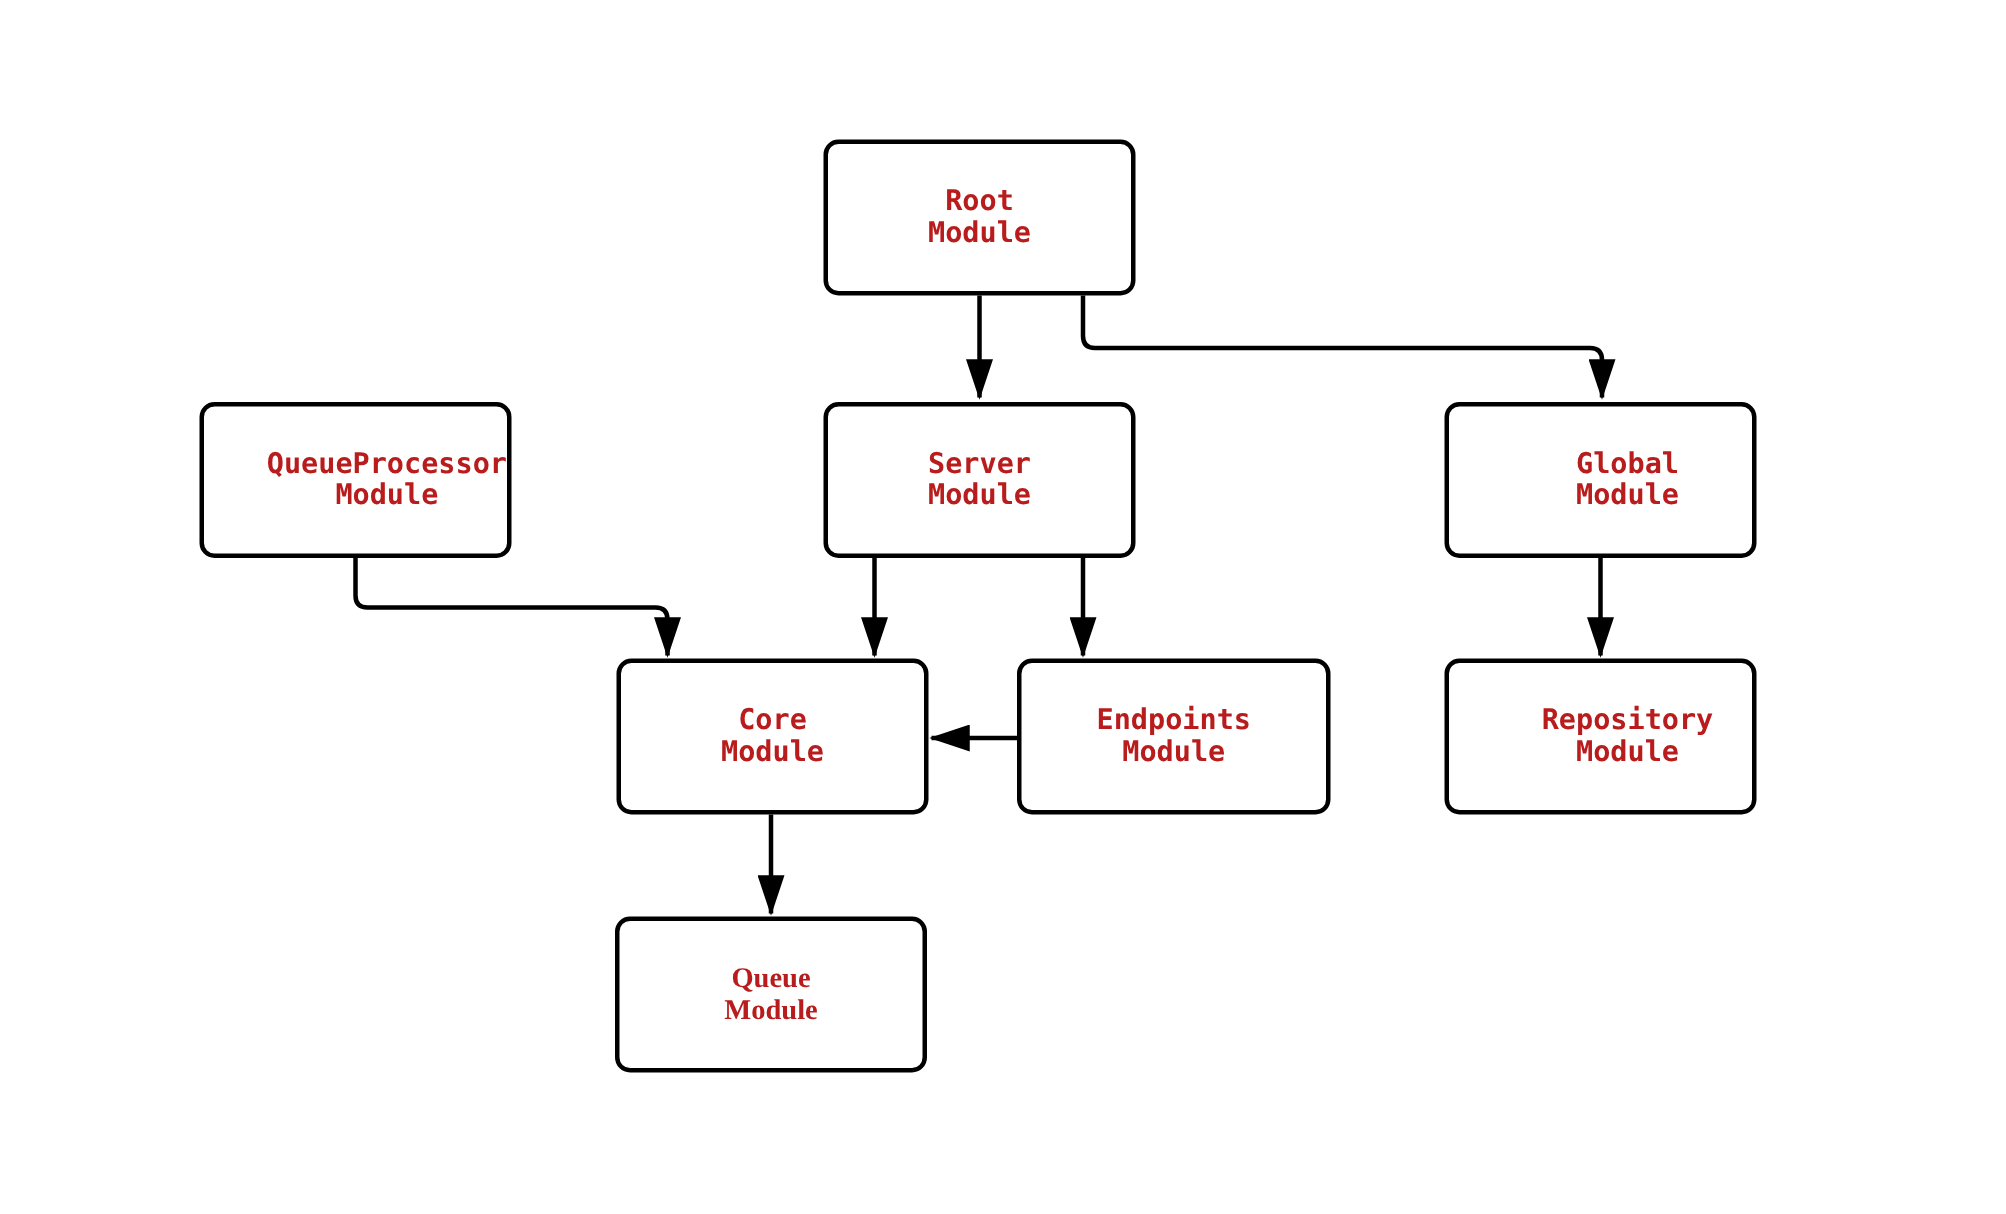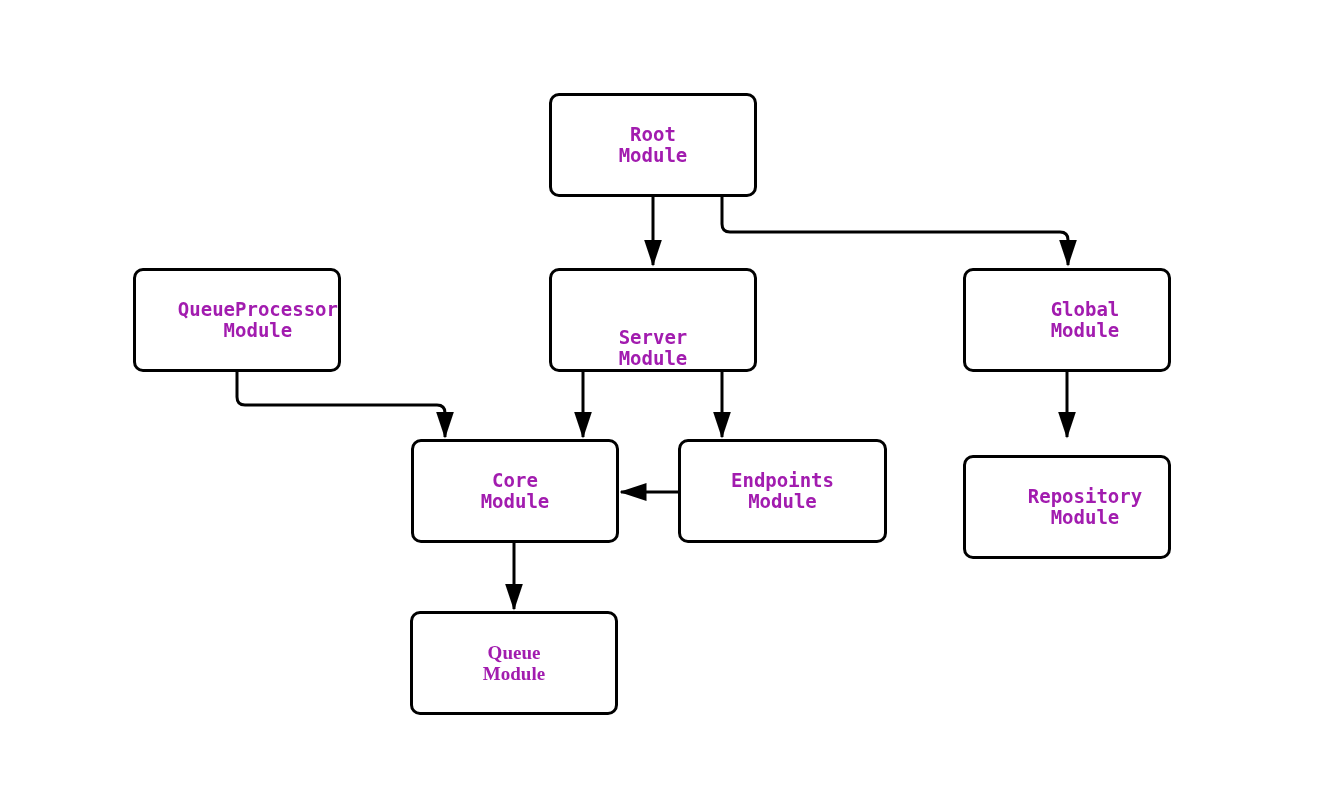--- a/index.html
+++ b/index.html
@@ -30,31 +30,31 @@
     border: 3px solid #000000;
     border-radius: 10px;
     display: flex;
     align-items: center;
     justify-content: center;
   }
   .node-label {
     font-size: 19px;
     line-height: 21px;
     font-weight: 700;
-    color: #a21caf;
+    color: #b91c1c;
     text-align: center;
     white-space: pre-line;
   }
   .node-root          { left: 549px;  top: 93px;  }
   .node-queueprocessor{ left: 133px;  top: 268px; justify-content: flex-end; }
-  .node-server        { left: 549px;  top: 268px; align-items: flex-end; }
+  .node-server        { left: 549px;  top: 268px; }
   .node-global        { left: 963px;  top: 268px; padding-left: 36px; }
   .node-core          { left: 411px;  top: 439px; }
   .node-endpoints     { left: 678px;  top: 439px; width: 209px; }
-  .node-repository    { left: 963px;  top: 455px; padding-left: 36px; }
+  .node-repository    { left: 963px;  top: 439px; padding-left: 36px; }
   .node-queue         { left: 410px;  top: 611px; font-family: Liberation Serif, serif; }
 </style>
 </head>
 <body>
 
 <div class="canvas">
 
   <svg class="edges-layer" width="1337" height="809" viewBox="0 0 1337 809" xmlns="http://www.w3.org/2000/svg">
     <defs>
       <marker id="arrowhead" viewBox="0 0 9 6" refX="8.5" refY="3" markerWidth="9" markerHeight="6" orient="auto" markerUnits="strokeWidth">

